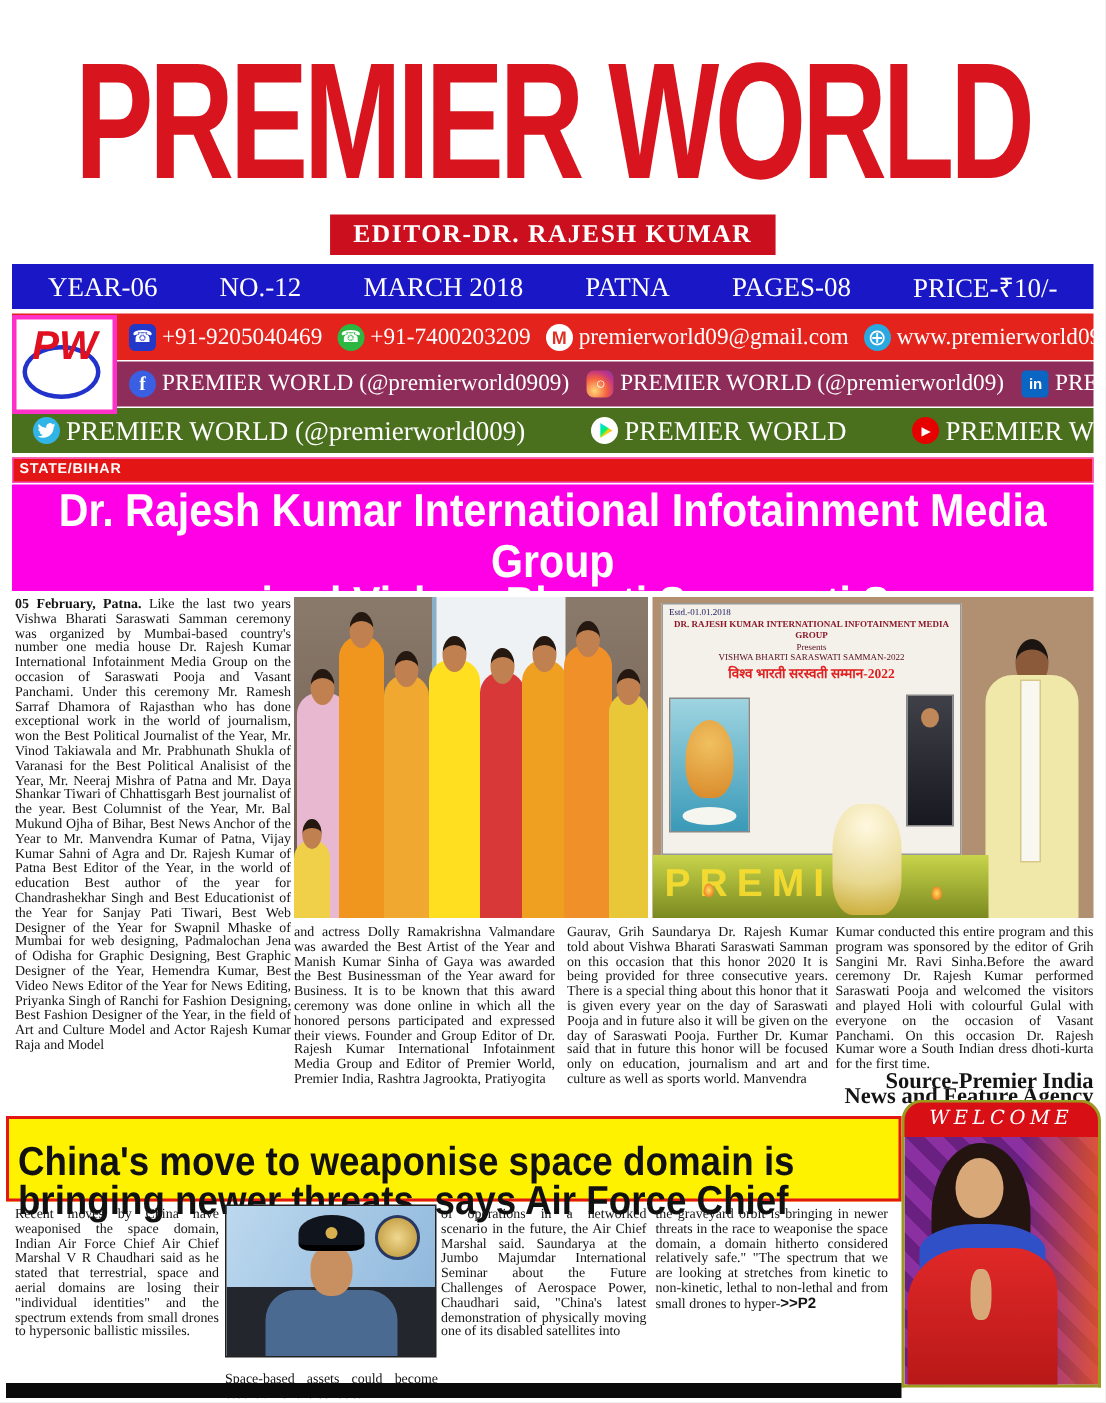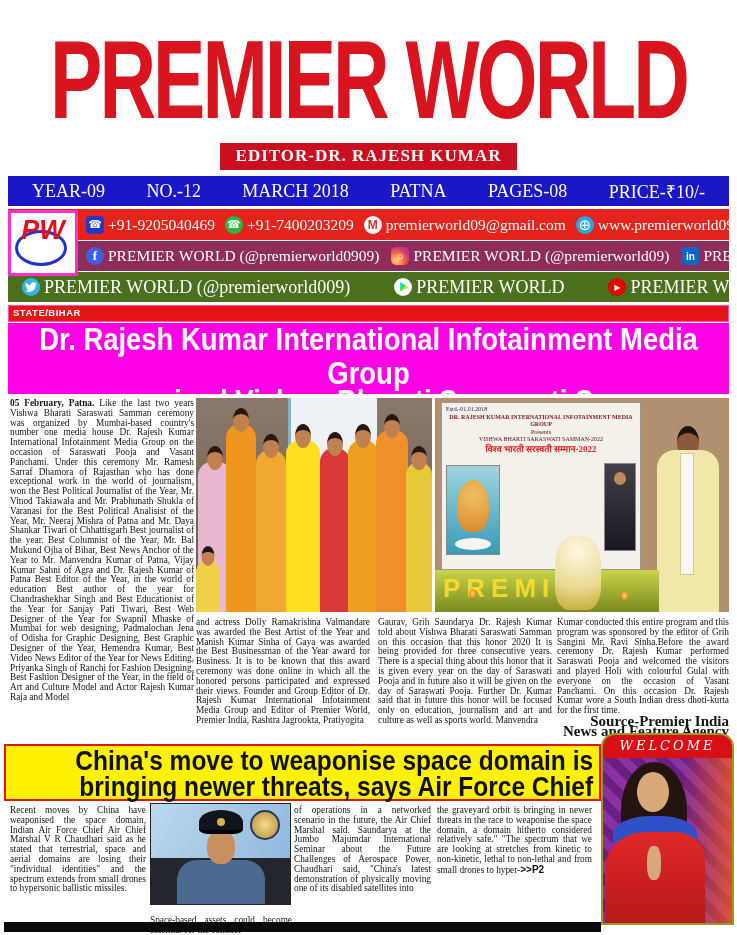--- a/index.html
+++ b/index.html
@@ -110,23 +110,23 @@
         background:linear-gradient(#c8d44a,#7a8a20);}
   .pc-premier{position:absolute;left:8px;bottom:8px;font-family:"Liberation Sans",sans-serif;
         font-weight:bold;font-size:26px;color:#ffe030;opacity:.85;letter-spacing:6px;}
   .idol{position:absolute;left:120px;bottom:2px;width:46px;height:74px;
         background:radial-gradient(circle at 50% 20%,#fff8e0,#e8d890 60%,#c8a830);
         border-radius:40% 40% 30% 30%;}
   .flame{position:absolute;width:7px;height:9px;border-radius:50% 50% 50% 50%/60% 60% 40% 40%;
         background:radial-gradient(#ffe060,#e86010);}
   
   .headline2{position:absolute;top:744px;left:4px;width:597px;height:57px;background:#fff200;
-        border:2px solid #e31515;box-sizing:border-box;color:#111;text-align:right;
+        border:2px solid #e31515;box-sizing:border-box;color:#111;text-align:left;
         font-family:"Liberation Sans",sans-serif;font-weight:bold;font-size:25px;line-height:26px;
-        padding-top:1px;}
+        padding-top:16px;}
   .headline2 .hl{transform:scale(0.98,1.08);transform-origin:50% 50%;}
   
   .a2c1{top:806px;left:10px;width:136px;}
   .a2c3{top:806px;left:294px;width:137px;}
   .a2c4{top:806px;left:437px;width:155px;}
   .jump{font-family:"Liberation Sans",sans-serif;font-weight:bold;font-size:10px;}
   .photo-airchief{top:803px;left:150px;width:139px;height:100px;border:1px solid #222;
         background:linear-gradient(120deg,#bcd8ee,#8ab4da);}
   .crest{position:absolute;right:10px;top:6px;width:26px;height:26px;border-radius:50%;
         background:radial-gradient(#f0d890,#b89030);border:2px solid #283860;}
@@ -165,21 +165,21 @@
 </style>
 </head>
 <body>
 
 <div class="page">
 
   <div class="masthead-title">PREMIER WORLD</div>
   <div class="editor-box">EDITOR-DR. RAJESH KUMAR</div>
 
   <div class="blue-bar">
-    <span>YEAR-09</span>
+    <span>YEAR-06</span>
     <span>NO.-12</span>
     <span>MARCH 2018</span>
     <span>PATNA</span>
     <span>PAGES-08</span>
     <span>PRICE-₹10/-</span>
   </div>
 
   <div class="pw-logo">
     <span class="pw-ellipse"></span>
     <span class="pw-text">PW</span>

